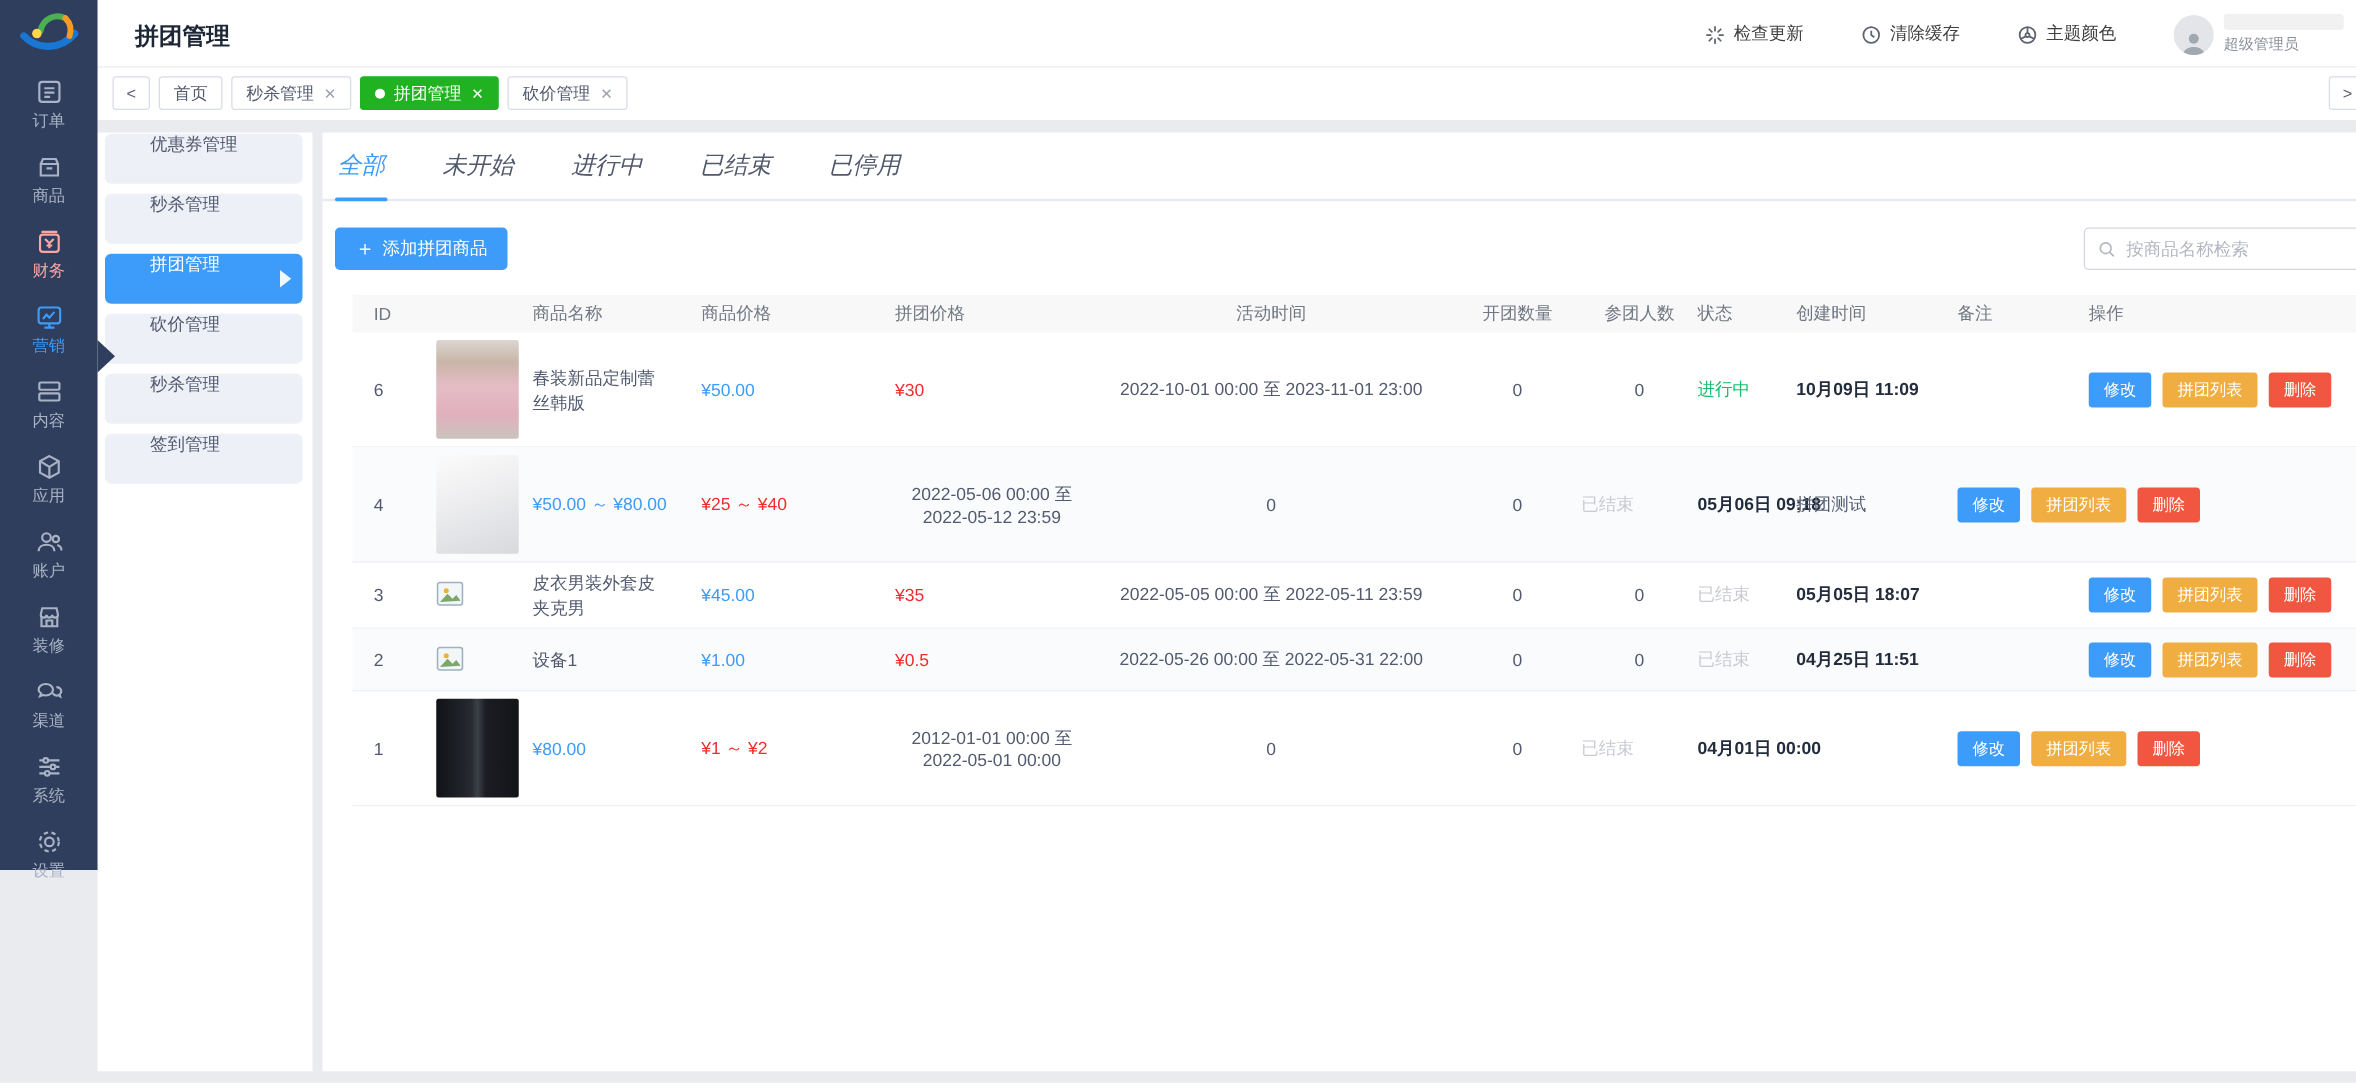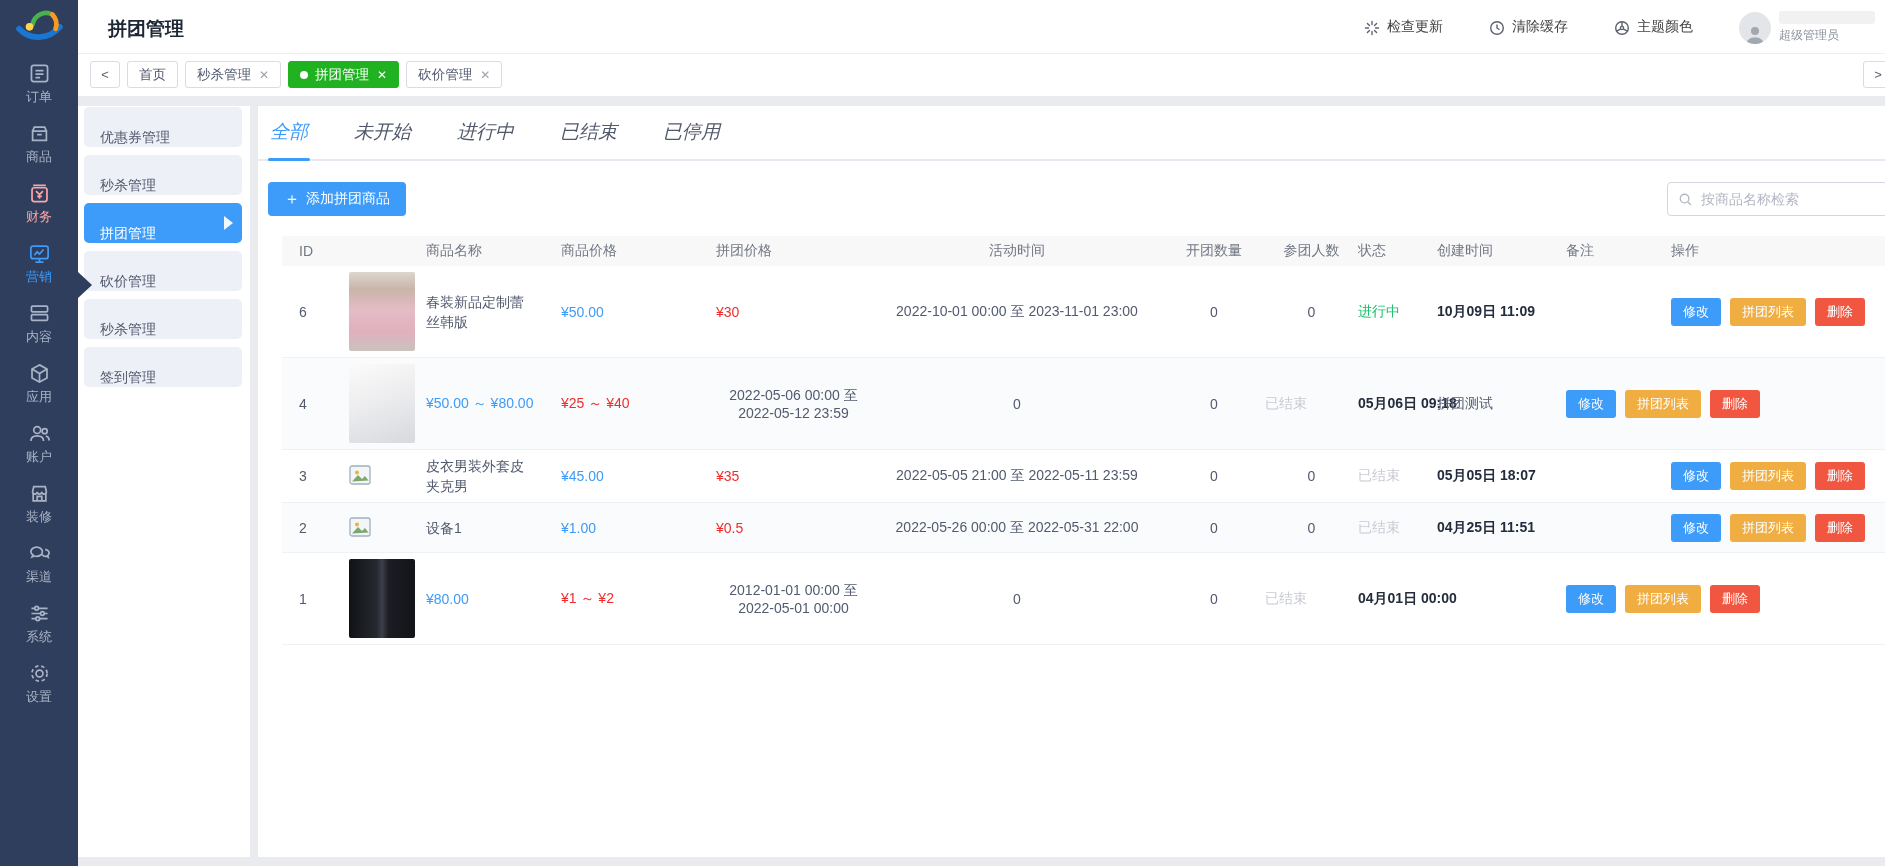--- a/index.html
+++ b/index.html
@@ -1,20 +1,20 @@
 <!DOCTYPE html>
 <html><head>
 <meta charset="utf-8">
 <style>
   * { box-sizing: border-box; margin: 0; padding: 0; }
   html,body { background:#e9ebef; font-family:"Liberation Sans","DejaVu Sans",sans-serif; }
   #stage { position:relative; width:1885px; height:866px; overflow:hidden; background:#e9ebef; color:#515a6e; }
 
   
-  .side { position:absolute; left:0; top:0; width:78px; height:866px; background:#2f3e5c; z-index:5; }
+  .side { position:absolute; left:0; top:0; width:78px; height:696px; background:#2f3e5c; z-index:5; }
   .logo { position:absolute; left:15px; top:5px; width:48px; height:38px; }
   .side-items { position:absolute; top:62px; left:0; width:78px; display:flex; flex-direction:column; }
   .side-item { height:60px; display:flex; flex-direction:column; align-items:center; justify-content:flex-start; color:#a9b3c5; cursor:pointer; }
   .side-item svg { width:23px; height:23px; }
   .side-item .nav-label { font-size:13px; margin-top:3px; }
   .side-item.hl { color:#fca5a5; }
   .side-item.active { color:#3d9bfa; }
 
   
   .appheader { position:absolute; left:78px; top:0; width:1807px; height:54px; background:#fff; border-bottom:1px solid #eceef2; z-index:4; }
@@ -36,21 +36,21 @@
   .tab { height:27px; background:#fff; border:1px solid #d8dce6; border-radius:3px; display:flex; align-items:center; padding:0 11px; font-size:13.5px; color:#515a6e; cursor:pointer; white-space:nowrap; }
   .tab .dot { width:8px; height:8px; border-radius:50%; background:#fff; margin-right:7px; display:none; }
   .tab .close { margin-left:8px; font-size:12px; color:#9aa1ad; }
   .tab.active { background:#20b220; border-color:#20b220; color:#fff; }
   .tab.active .dot { display:inline-block; }
   .tab.active .close { color:#fff; }
 
   
   .submenu { position:absolute; left:78px; top:106px; width:172px; height:751px; background:#fff; z-index:2; }
   .submenu-items { display:flex; flex-direction:column; gap:8px; padding-top:1px; }
-  .submenu-item { position:relative; margin:0 6px; width:158px; height:40px; border-radius:5px; background:#eef0f7; display:flex; align-items:flex-end; padding-left:16px; font-size:14px; color:#515a6e; cursor:pointer; }
+  .submenu-item { position:relative; margin:0 6px; width:158px; height:40px; border-radius:5px; background:#eef0f7; display:flex; align-items:flex-start; padding-left:36px; font-size:14px; color:#515a6e; cursor:pointer; }
   .submenu-item.active { background:#3d9bfa; color:#fff; }
   .submenu-item.active .play { display:block; }
   .play { display:none; position:absolute; right:9px; top:13px; width:0; height:0;
           border-top:7px solid transparent; border-bottom:7px solid transparent; border-left:9px solid rgba(255,255,255,.92); }
   .collapse-notch { position:absolute; left:0; top:166px; width:0; height:0;
           border-top:13px solid transparent; border-bottom:13px solid transparent; border-right:14px solid #2f3e5c; transform:scaleX(-1); }
 
   
   .card { position:absolute; left:258px; top:106px; width:1640px; height:751px; background:#fff; z-index:2; }
 
@@ -377,21 +377,21 @@
         <svg class="broken-glyph" viewBox="0 0 22 22">
                   <rect x="1" y="2" width="20" height="18" rx="2" fill="#f2f6f9" stroke="#9fb0c0" stroke-width="1.3"></rect>
                   <circle cx="8" cy="8.5" r="2" fill="#e8b339"></circle>
                   <path d="M3 17.5 9 11l4 4 3-3 3.5 4.5z" fill="#7ca86b"></path>
                 </svg>
       </div>
     </div>
     <div class="td c-name">皮衣男装外套皮夹克男</div>
     <div class="td c-price">¥45.00</div>
     <div class="td c-gprice">¥35</div>
-    <div class="td c-center">2022-05-05 21:00 至 2022-05-11 23:59</div>
+    <div class="td c-center">2022-05-05 00:00 至 2022-05-11 23:59</div>
     <div class="td c-center">0</div>
     <div class="td c-center">0</div>
     <div class="td c-status status-ended">已结束</div>
     <div class="td c-created">05月05日 18:07</div>
     <div class="td c-note"></div>
     <div class="td c-ops">
       <button class="opbtn edit">修改</button>
       <button class="opbtn glist">拼团列表</button>
       <button class="opbtn del">删除</button>
     </div>

